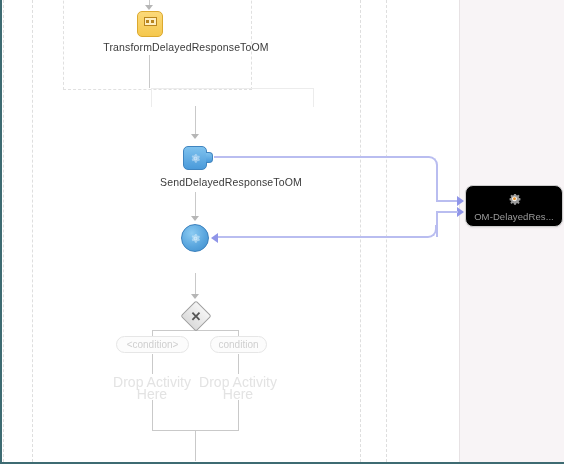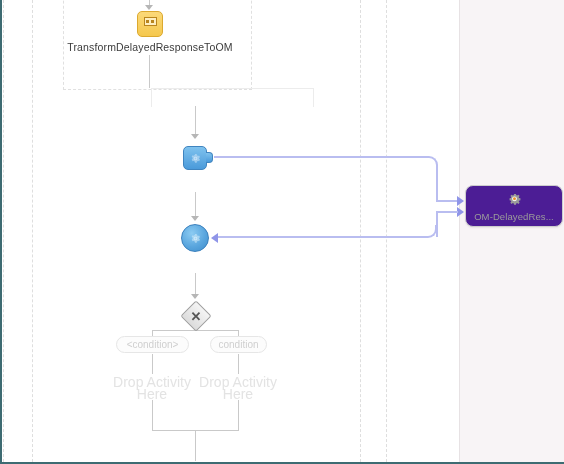--- a/index.html
+++ b/index.html
@@ -74,20 +74,21 @@
   }
 
   
   .node-label {
     position: absolute;
     font-size: 10.5px;
     color: #3b3b3b;
     white-space: nowrap;
     letter-spacing: 0.15px;
     text-align: center;
+    margin-left: 36px;
   }
 
   
   .transform-node {
     position: absolute;
     width: 26px;
     height: 26px;
     border-radius: 5px;
     background: linear-gradient(180deg, #fbd979 0%, #f5c84e 100%);
     border: 1px solid #dca92f;
@@ -208,21 +209,21 @@
     font-size: 14px;
     color: #e3e3e3;
     text-align: center;
     line-height: 12px;
     white-space: pre-line;
   }
 
   
   .partner-box {
     position: absolute;
-    background: #4c1d95;
+    background: #000000;
     border: 1px solid #cdcdcd;
     border-radius: 8px;
     box-sizing: border-box;
     display: flex;
     flex-direction: column;
     align-items: center;
     justify-content: center;
     box-shadow: 0 1px 2px rgba(0,0,0,0.07);
   }
   .partner-label {
@@ -325,20 +326,21 @@
 
   <div class="send-node" style="left:181px; top:146px;">
     <div class="gear-sm">
       <svg viewBox="0 0 24 24" width="11" height="11">
         <path fill="#cfe6f8" d="M12 8.2a3.8 3.8 0 100 7.6 3.8 3.8 0 000-7.6zm0 5.9a2.1 2.1 0 110-4.2 2.1 2.1 0 010 4.2z"></path>
         <path fill="#cfe6f8" d="M20 12c0-.5 0-1-.1-1.5l2-1.5-2-3.4-2.3.9c-.8-.6-1.6-1.1-2.5-1.4L14.7 2h-3.9l-.4 2.5c-.9.3-1.7.8-2.5 1.4l-2.3-.9-2 3.4 2 1.5c-.1.5-.1 1-.1 1.5s0 1 .1 1.5l-2 1.5 2 3.4 2.3-.9c.8.6 1.6 1.1 2.5 1.4l.4 2.7h3.9l.4-2.7c.9-.3 1.7-.8 2.5-1.4l2.3.9 2-3.4-2-1.5c.1-.5.1-1 .1-1.5z" opacity="0.55"></path>
       </svg>
     </div>
   </div>
   <div class="send-tab" style="left:204px; top:152px;"></div>
+  <div class="node-label" style="left:0px; top:176px; width:386px;">SendDelayedResponseToOM</div>
 
   <div class="receive-node" style="left:179px; top:224px;">
     <div class="gear-sm">
       <svg viewBox="0 0 24 24" width="11" height="11">
         <path fill="#d6ecfa" d="M12 8.2a3.8 3.8 0 100 7.6 3.8 3.8 0 000-7.6zm0 5.9a2.1 2.1 0 110-4.2 2.1 2.1 0 010 4.2z"></path>
         <path fill="#d6ecfa" d="M20 12c0-.5 0-1-.1-1.5l2-1.5-2-3.4-2.3.9c-.8-.6-1.6-1.1-2.5-1.4L14.7 2h-3.9l-.4 2.5c-.9.3-1.7.8-2.5 1.4l-2.3-.9-2 3.4 2 1.5c-.1.5-.1 1-.1 1.5s0 1 .1 1.5l-2 1.5 2 3.4 2.3-.9c.8.6 1.6 1.1 2.5 1.4l.4 2.7h3.9l.4-2.7c.9-.3 1.7-.8 2.5-1.4l2.3.9 2-3.4-2-1.5c.1-.5.1-1 .1-1.5z" opacity="0.55"></path>
       </svg>
     </div>
   </div>
 

